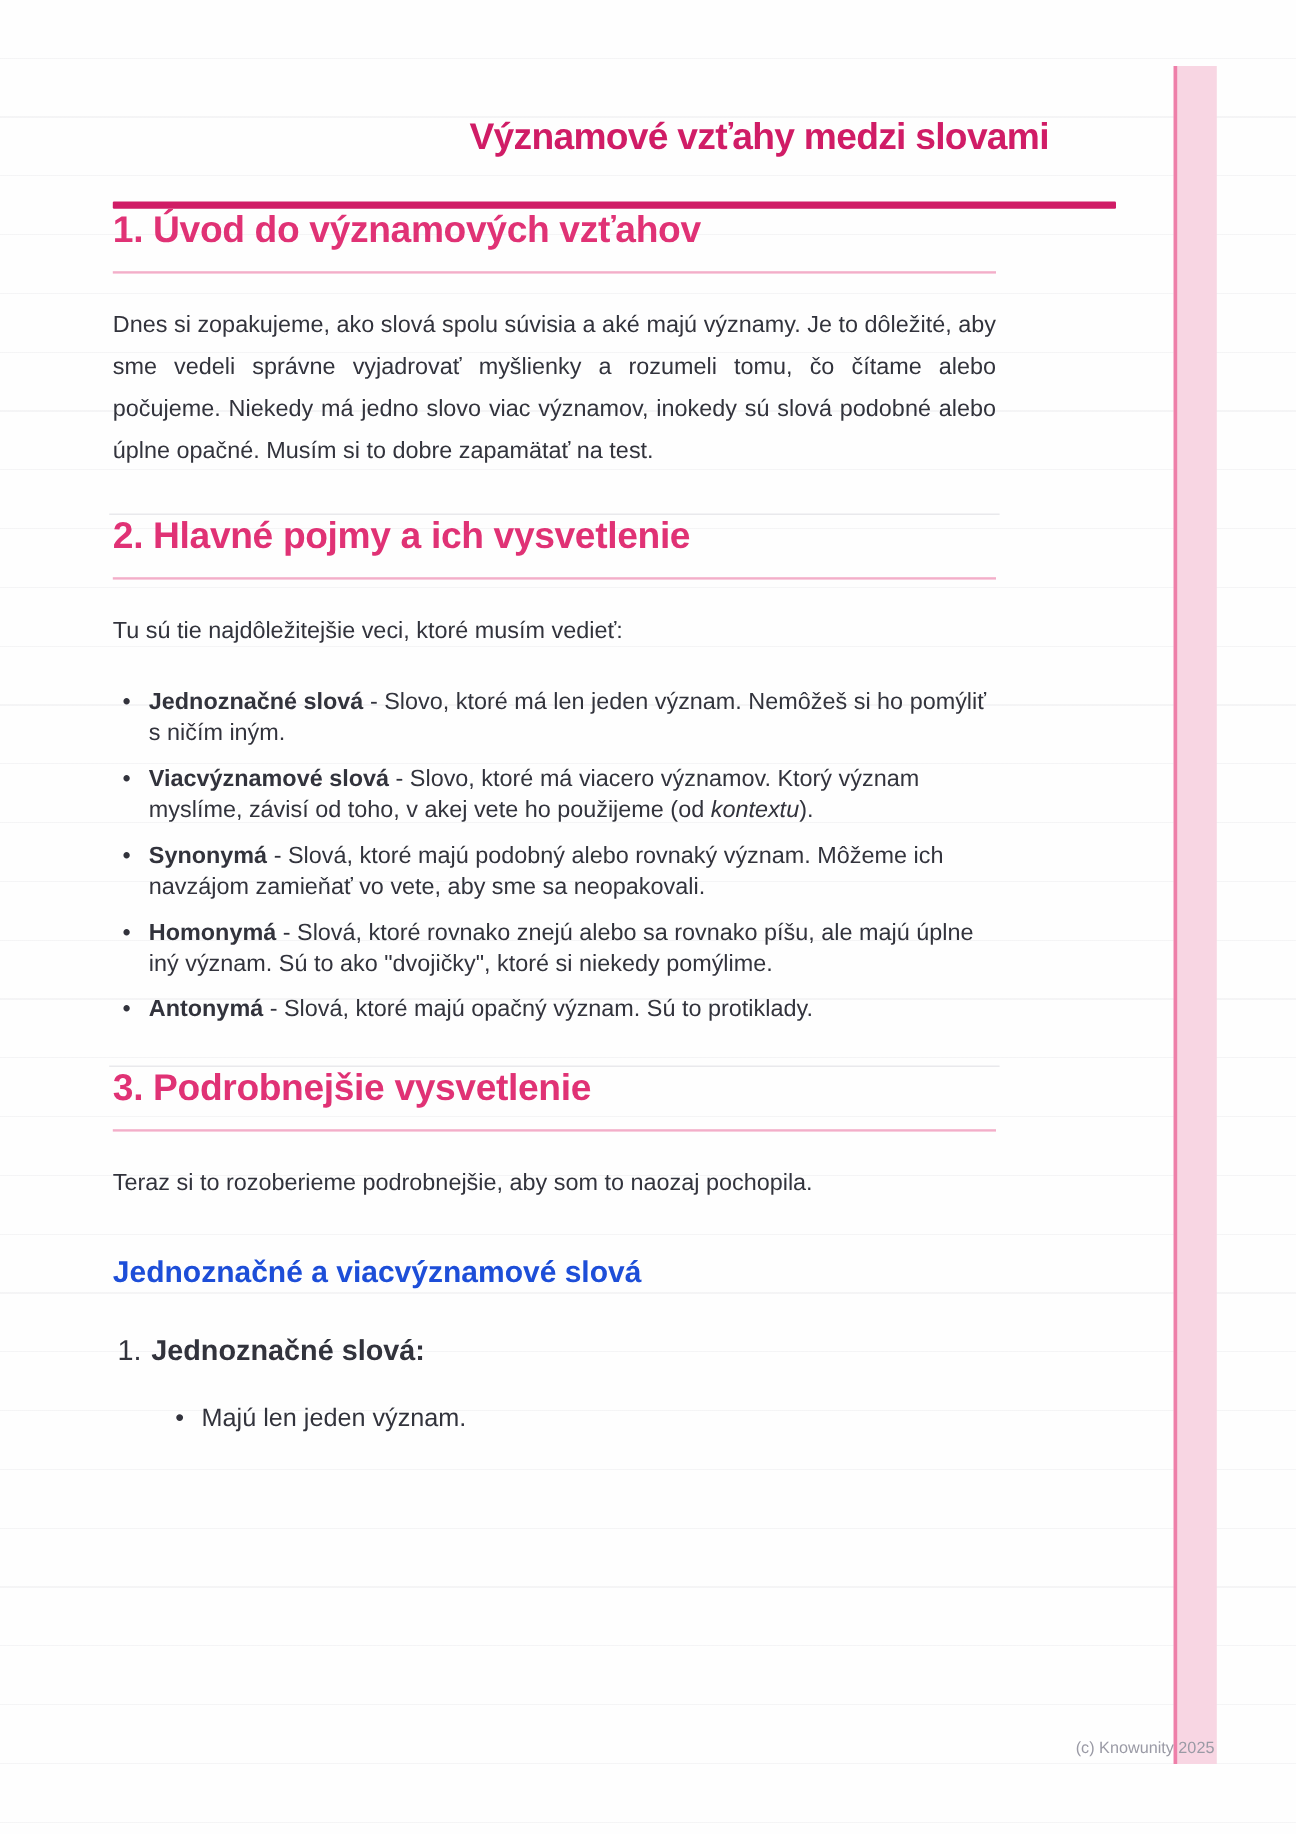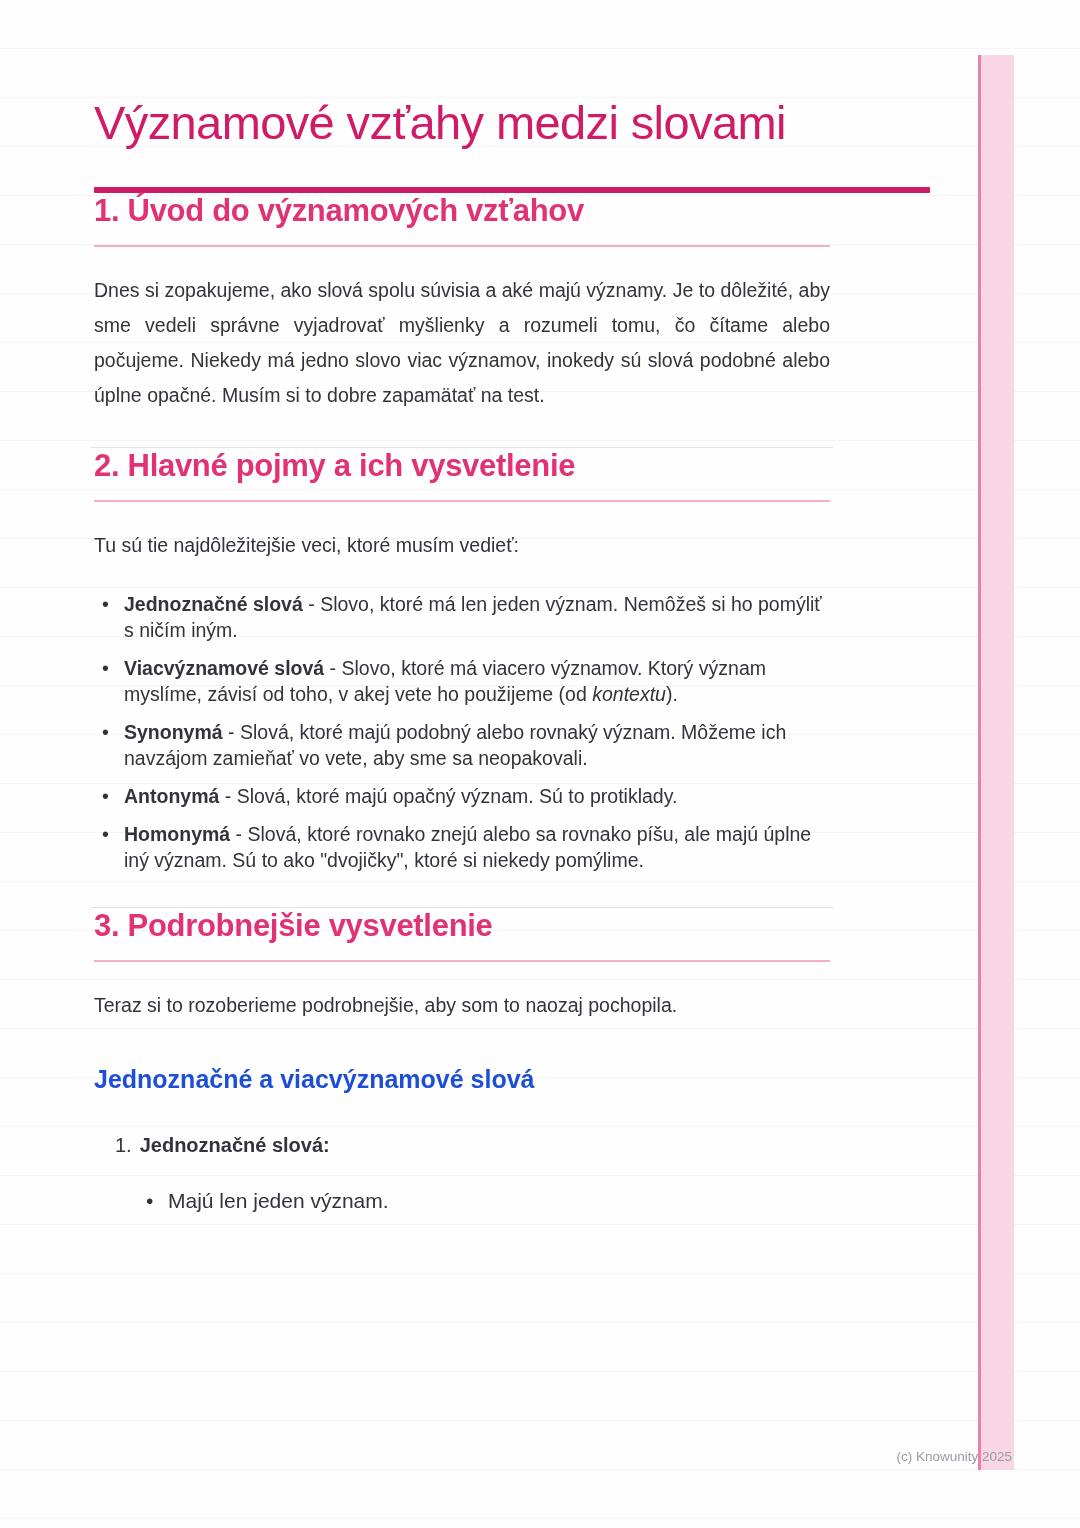--- a/index.html
+++ b/index.html
@@ -24,25 +24,26 @@
     border-left: 3px solid #ee7fa9;
   }
   .page {
     position: relative;
     padding: 96px 0 0 94px;
     width: 1080px;
     z-index: 1;
   }
   h1.doc-title {
     width: 780px;
-    font-size: 47px;
-    font-weight: 400;
+    font-size: 31px;
+    font-weight: 700;
     letter-spacing: -0.6px;
     line-height: 1.16;
     color: #d01c66;
+    text-align: right;
   }
   .rule-thick {
     width: 836px; height: 6px;
     background: #d01c66;
     margin-top: 36px;
     border-radius: 1px;
   }
   h2.section-heading {
     font-size: 31px;
     font-weight: 800;
@@ -89,22 +90,22 @@
   ul.terms strong, .numbered-item strong { font-weight: 700; }
   ul.terms em { font-style: italic; }
   h3.sub-heading {
     margin-top: 42px;
     font-size: 25px;
     font-weight: 800;
     color: #1d4ed8;
   }
   .numbered-item {
     margin-top: 36px;
-    margin-left: 21px;
-    font-size: 20px;
+    margin-left: 4px;
+    font-size: 24px;
     line-height: 30px;
   }
   .numbered-item .num { margin-right: 8px; }
   .sub-bullet {
     position: relative;
     margin-top: 26px;
     margin-left: 46px;
     padding-left: 28px;
     font-size: 21px;
     line-height: 30px;
@@ -151,24 +152,24 @@
       <li>
         <strong>Jednoznačné slová</strong><span> - Slovo, ktoré má len jeden význam. Nemôžeš si ho pomýliť s ničím iným.</span><em></em><span></span>
       </li>
       <li>
         <strong>Viacvýznamové slová</strong><span> - Slovo, ktoré má viacero významov. Ktorý význam myslíme, závisí od toho, v akej vete ho použijeme (od </span><em>kontextu</em><span>).</span>
       </li>
       <li>
         <strong>Synonymá</strong><span> - Slová, ktoré majú podobný alebo rovnaký význam. Môžeme ich navzájom zamieňať vo vete, aby sme sa neopakovali.</span><em></em><span></span>
       </li>
       <li>
-        <strong>Antonymá</strong><span> - Slová, ktoré majú opačný význam. Sú to protiklady.</span><em></em><span></span>
+        <strong>Homonymá</strong><span> - Slová, ktoré rovnako znejú alebo sa rovnako píšu, ale majú úplne iný význam. Sú to ako "dvojičky", ktoré si niekedy pomýlime.</span><em></em><span></span>
       </li>
       <li>
-        <strong>Homonymá</strong><span> - Slová, ktoré rovnako znejú alebo sa rovnako píšu, ale majú úplne iný význam. Sú to ako "dvojičky", ktoré si niekedy pomýlime.</span><em></em><span></span>
+        <strong>Antonymá</strong><span> - Slová, ktoré majú opačný význam. Sú to protiklady.</span><em></em><span></span>
       </li>
     </ul>
   </section>
 
   <hr class="section-divider">
 
   <section>
     <h2 class="section-heading">3. Podrobnejšie vysvetlenie</h2>
     <div class="rule-thin"></div>
     <p class="body-text">Teraz si to rozoberieme podrobnejšie, aby som to naozaj pochopila.</p>

